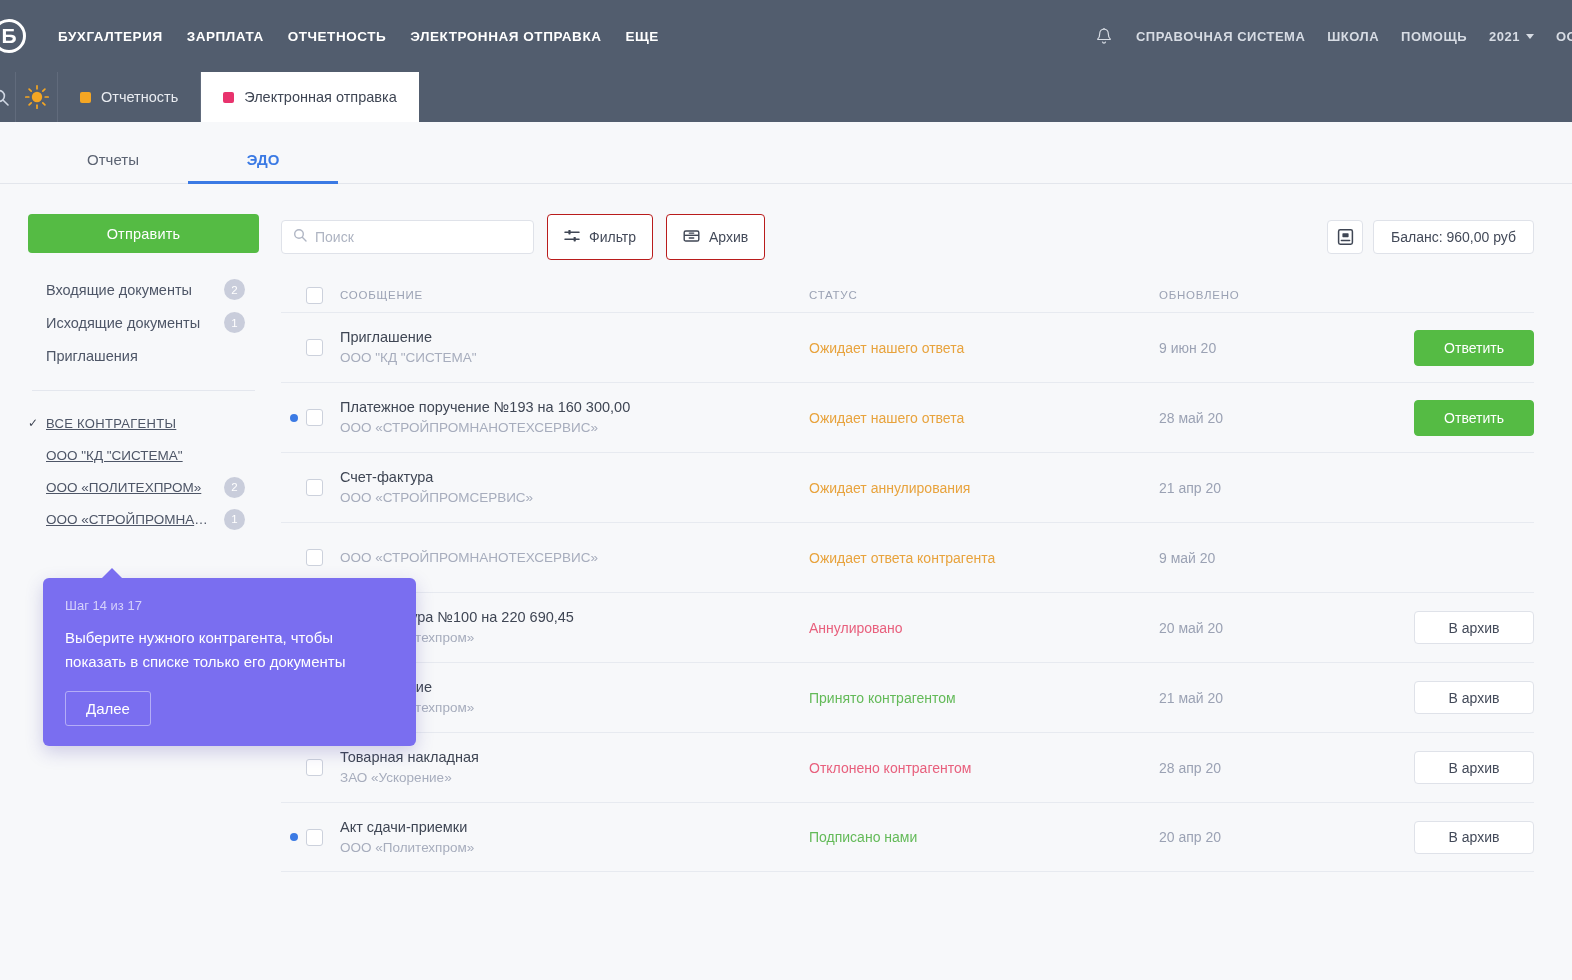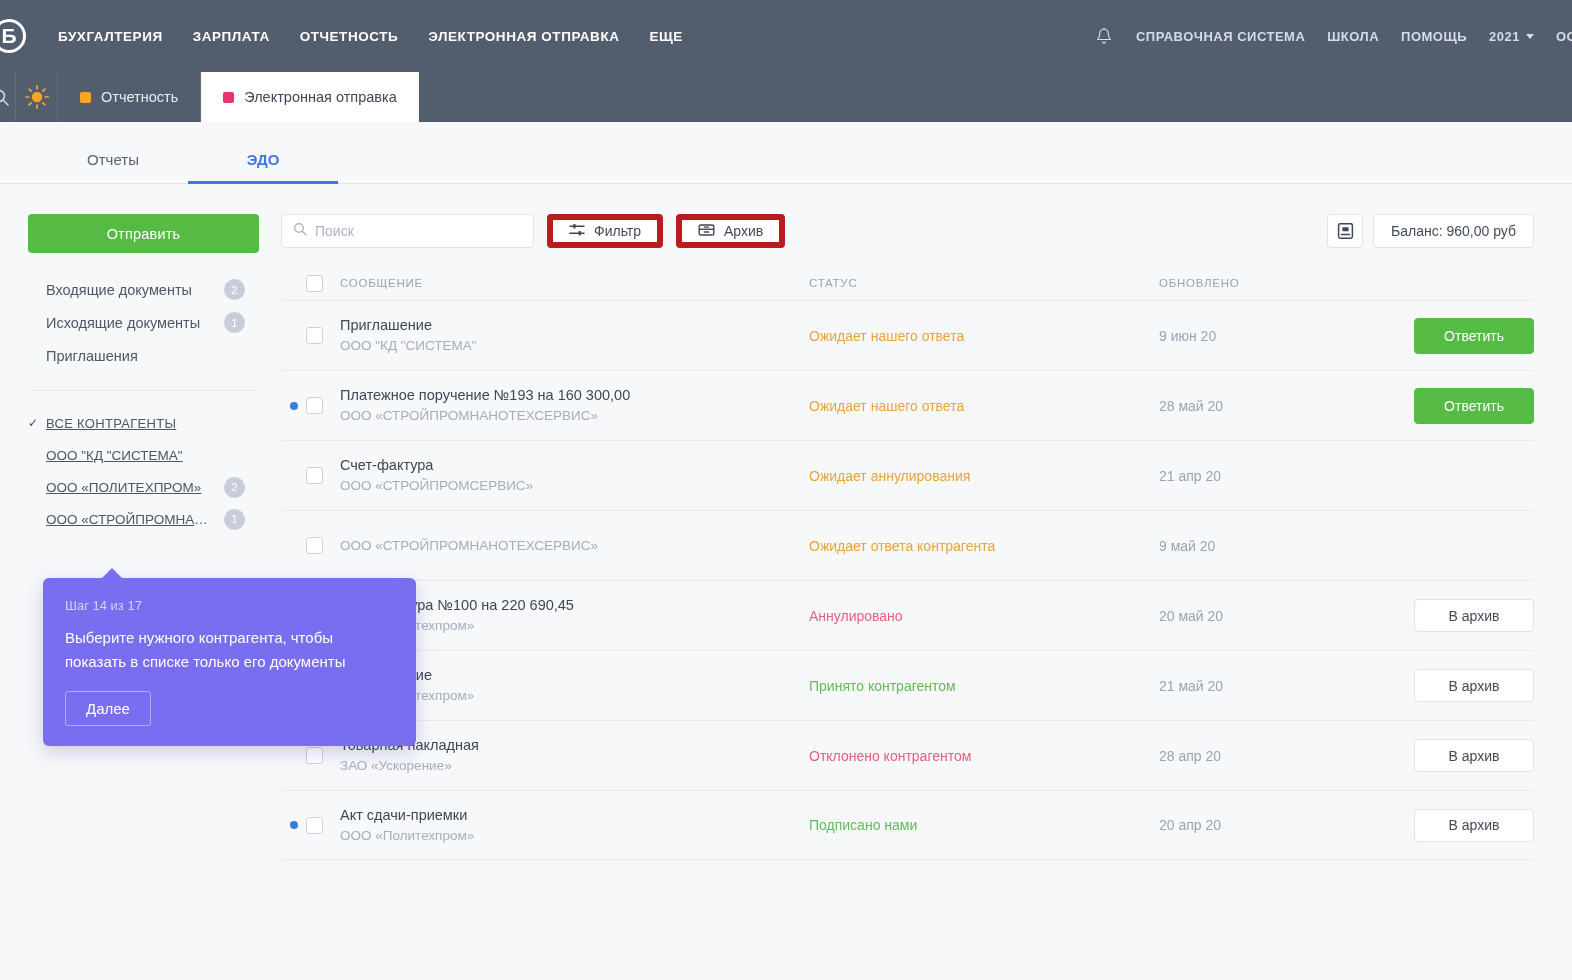--- a/index.html
+++ b/index.html
@@ -24,21 +24,21 @@
     display: flex; align-items: center; justify-content: center;
     margin-left: -12px;
   }
   .logo-glyph {
     width: 34px; height: 34px; border-radius: 50%;
     border: 3px solid #ffffff;
     color: #ffffff; font-size: 21px; font-weight: bold;
     display: flex; align-items: center; justify-content: center;
     line-height: 1; padding-bottom: 2px;
   }
-  .topnav { display: flex; align-items: center; gap: 30px; margin-left: 28px; }
+  .topnav { display: flex; align-items: center; gap: 24px; margin-left: 28px; }
   .topnav-item {
     color: #ffffff; font-size: 13.5px; font-weight: bold;
     letter-spacing: 0.55px; white-space: nowrap; cursor: pointer;
   }
   .top-right {
     margin-left: auto; display: flex; align-items: center; gap: 22px;
     padding-right: 0px;
   }
   .bell-icon {
     width: 20px; height: 22px; display: flex; align-items: center;
@@ -131,21 +131,21 @@
   .search-box {
     width: 253px; height: 34px; border: 1px solid #dfe2e9; border-radius: 4px;
     background: #ffffff; display: flex; align-items: center; padding: 0 11px; gap: 8px;
   }
   .search-box input {
     border: none; outline: none; font-size: 14px; color: #404040;
     width: 100%; font-family: inherit; background: transparent;
   }
   .search-box input::placeholder { color: #aeb4c2; }
   .tb-btn {
-    height: 34px; border: 6px solid #b91c1c; border-radius: 4px;
+    height: 46px; border: 1px solid #b91c1c; border-radius: 4px;
     background: #ffffff; display: flex; align-items: center; gap: 9px;
     padding: 0 16px; font-size: 14px; color: #434a59; cursor: pointer;
     font-family: inherit; white-space: nowrap;
   }
   .tb-right { margin-left: auto; display: flex; align-items: center; gap: 10px; }
   .icon-btn {
     width: 36px; height: 34px; border: 1px solid #dfe2e9; border-radius: 4px;
     background: #fff; display: flex; align-items: center; justify-content: center;
     cursor: pointer;
   }

